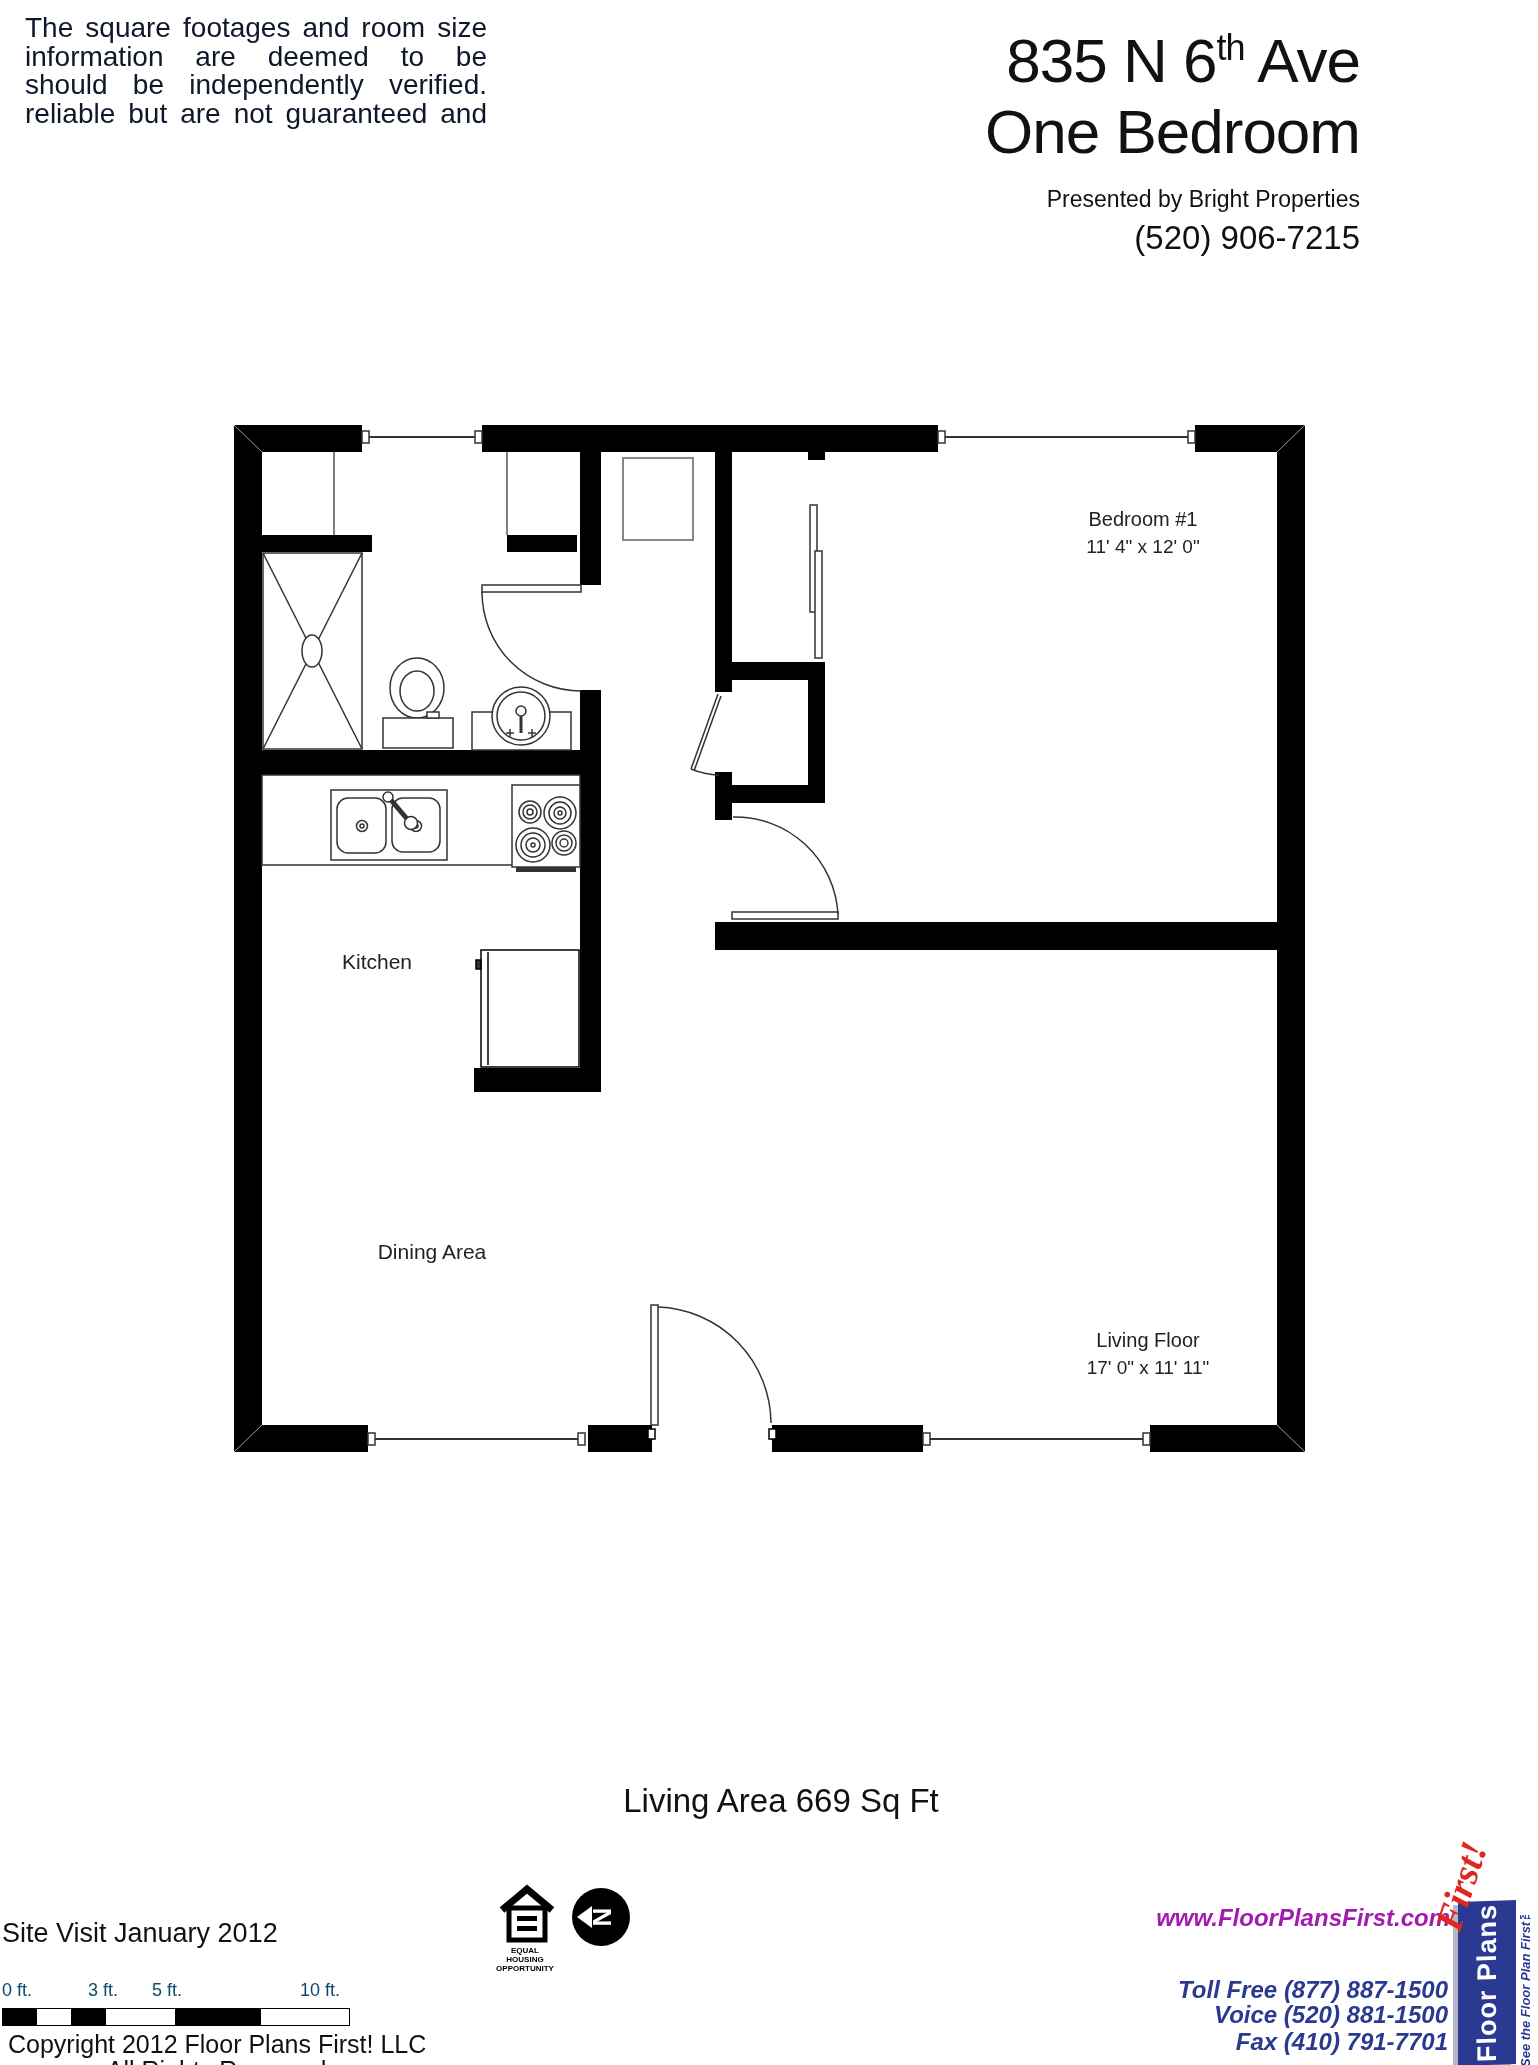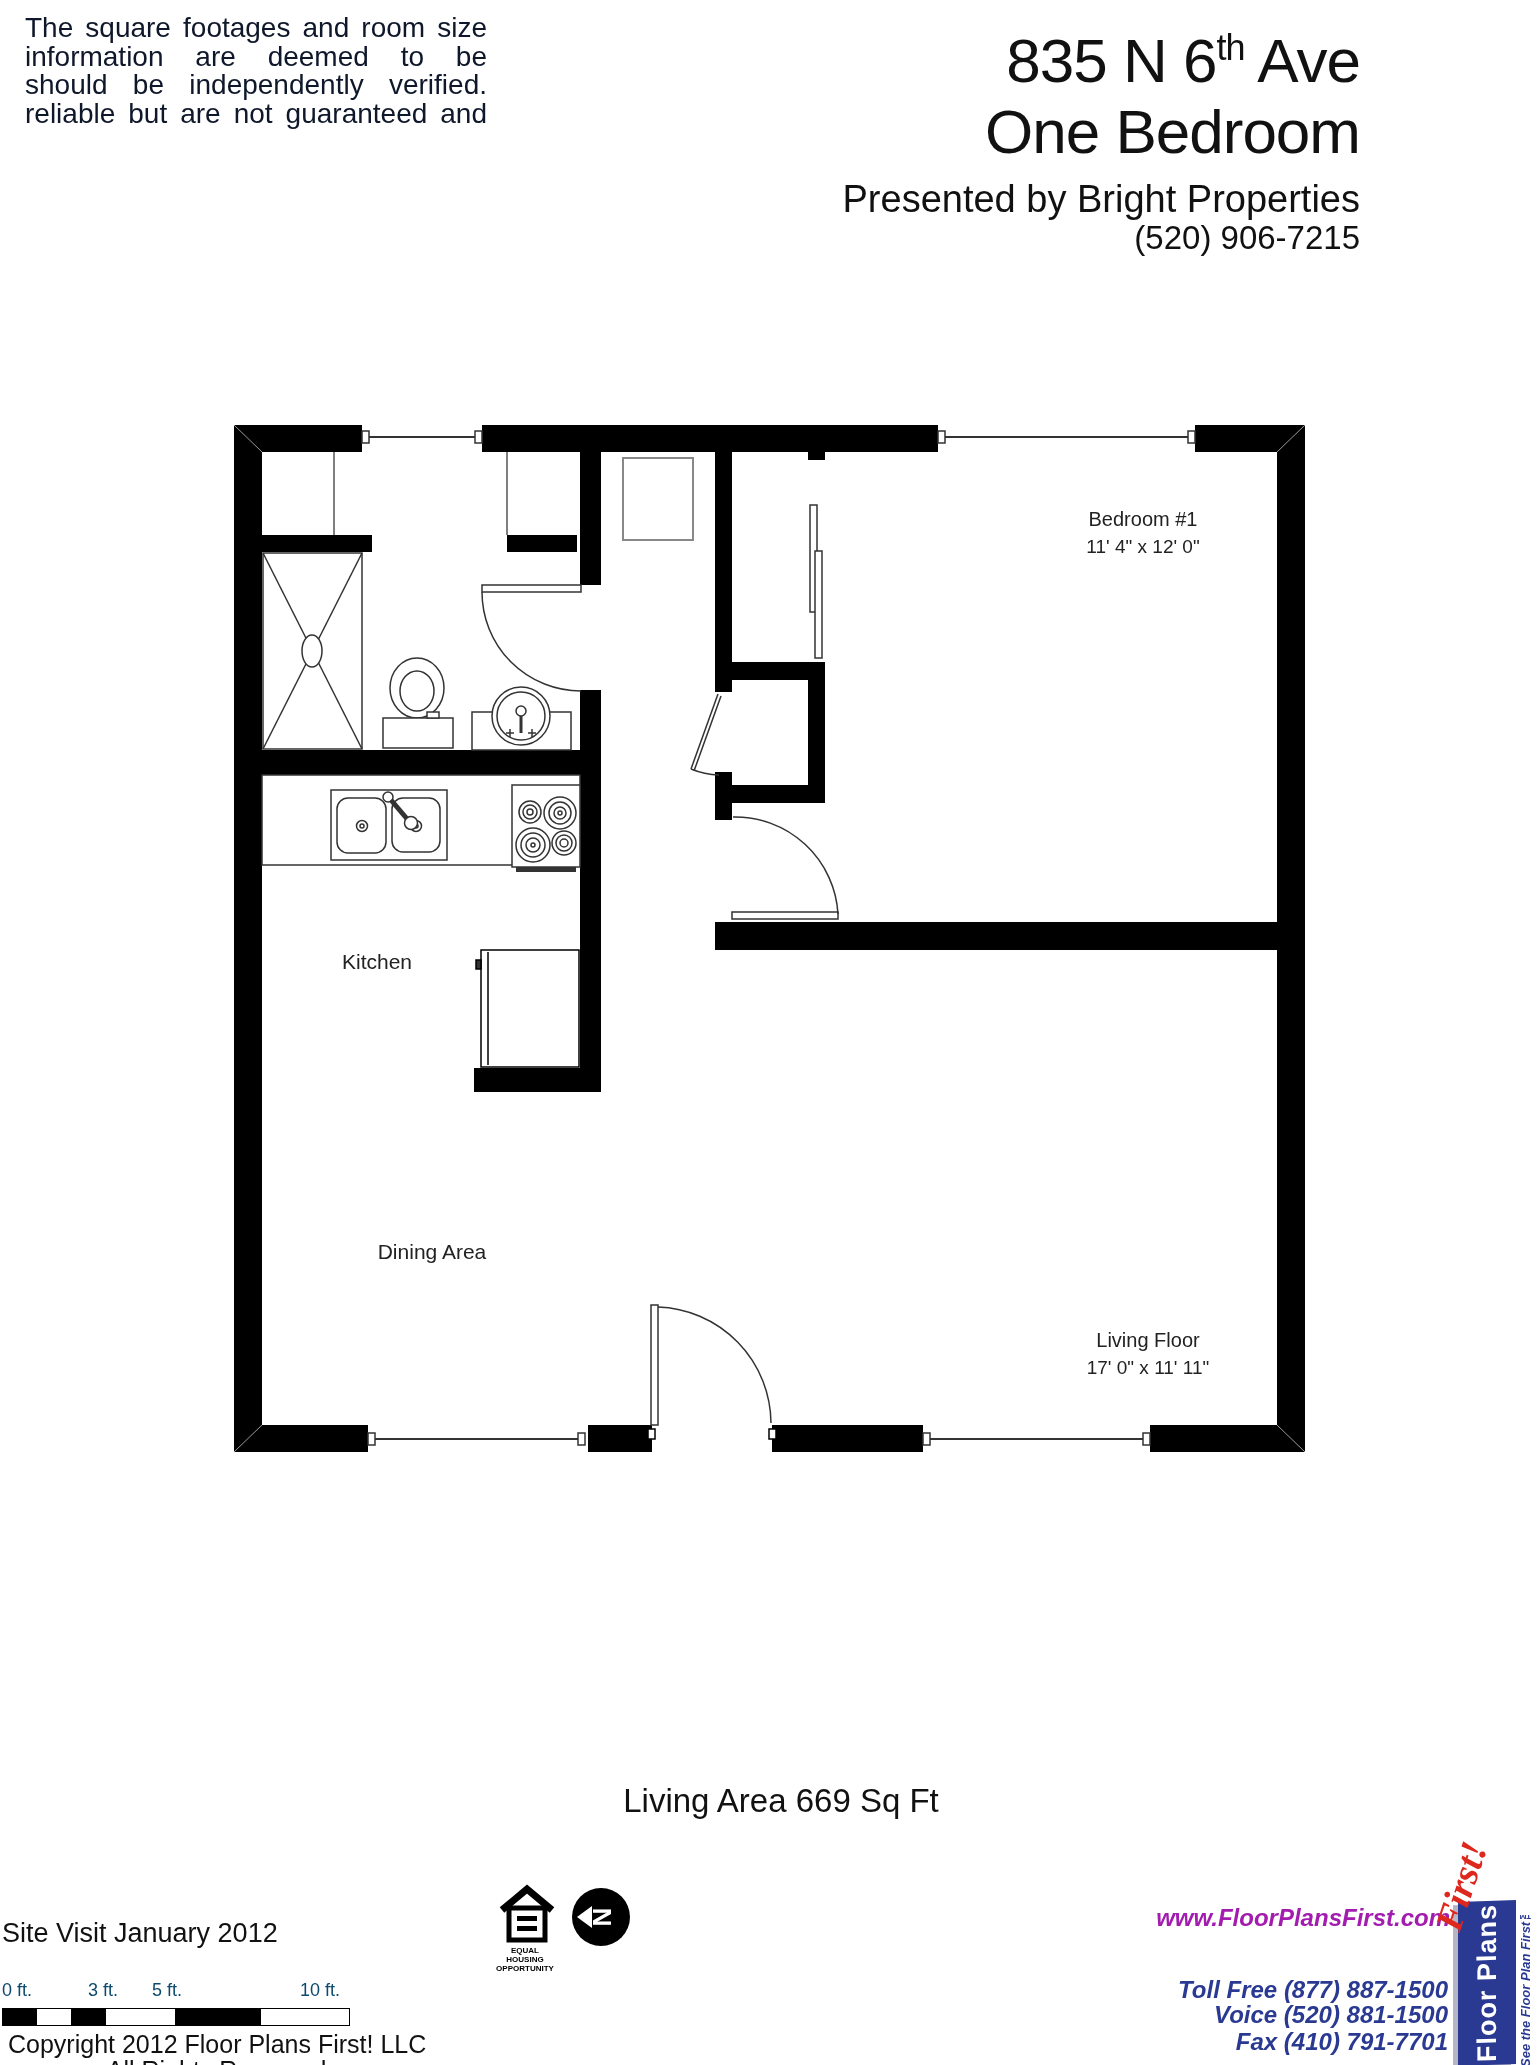--- a/index.html
+++ b/index.html
@@ -6,21 +6,21 @@
   #page{position:relative;width:1538px;height:2065px;background:#fff;overflow:hidden;
         font-family:"Liberation Sans",sans-serif;color:#1a1a1a;}
   .abs{position:absolute;}
   
   #disclaimer{left:25px;top:14px;width:462px;font-size:28px;line-height:28.5px;color:#0f172a;}
   #disclaimer .dline{text-align:justify;text-align-last:justify;}
   #title-block{left:580px;top:12px;width:780px;text-align:right;color:#111;}
   #addr{font-size:62px;line-height:72px;font-weight:400;letter-spacing:-1px;}
   #addr sup{font-size:36px;}
   #subtitle{font-size:62px;line-height:70px;letter-spacing:-1px;}
-  #presented{font-size:38px;line-height:40px;margin-top:12px;}
+  #presented{font-size:23px;line-height:40px;margin-top:12px;}
   #phone{font-size:33px;line-height:38px;}
   
   .room-label{text-align:center;color:#222;}
   .room-name{font-size:20px;line-height:27px;}
   .room-dims{font-size:19px;line-height:27px;}
   
   #living-area{left:481px;top:1782px;width:600px;text-align:center;font-size:33px;color:#111;}
   #site-visit{left:2px;top:1918px;font-size:27px;color:#111;}
   .scale-lbl{top:1980px;font-size:18px;color:#0c4a6e;}
   #scalebar{left:2px;top:2008px;width:346px;height:16px;border:1px solid #000;display:flex;}

